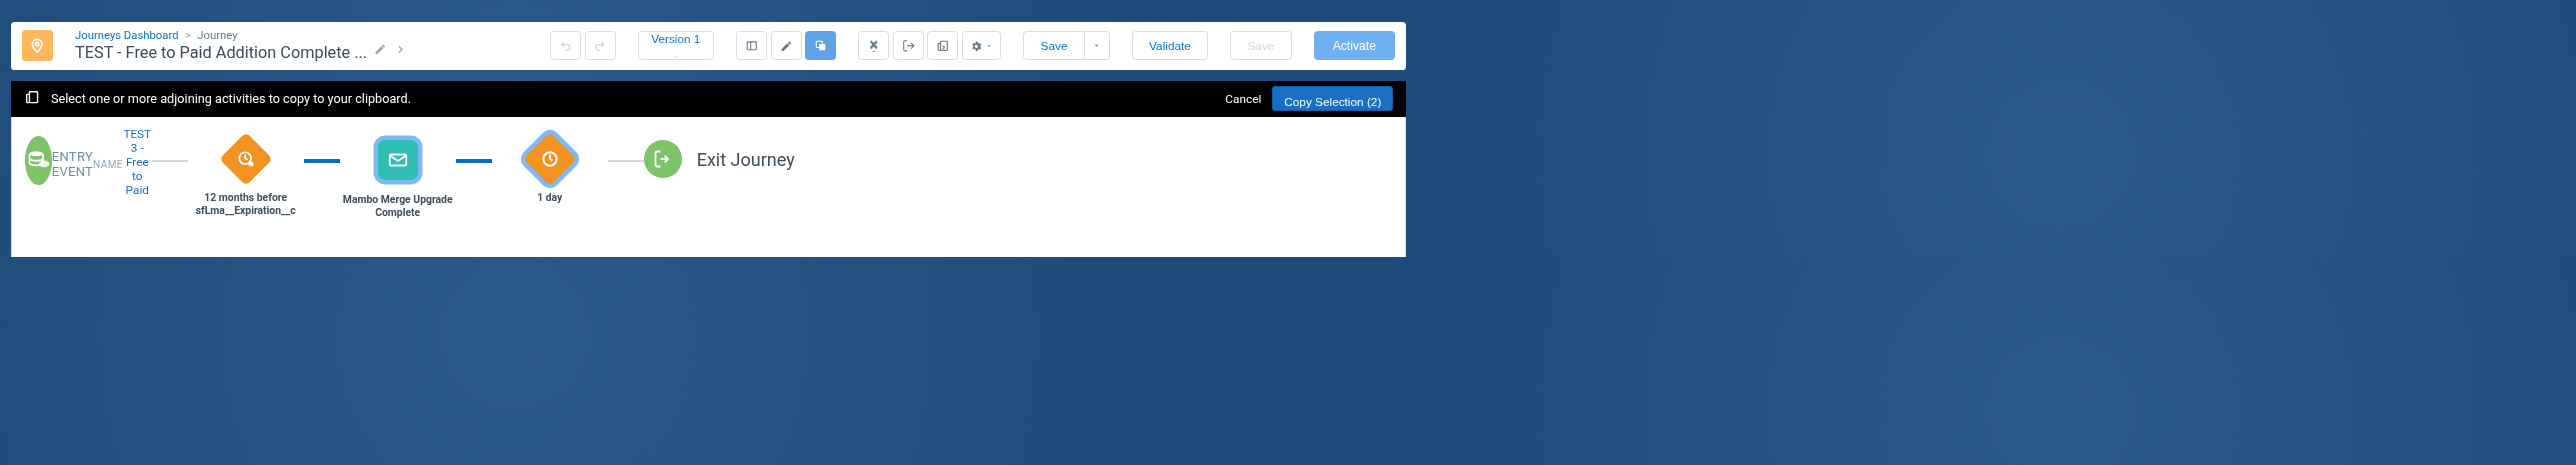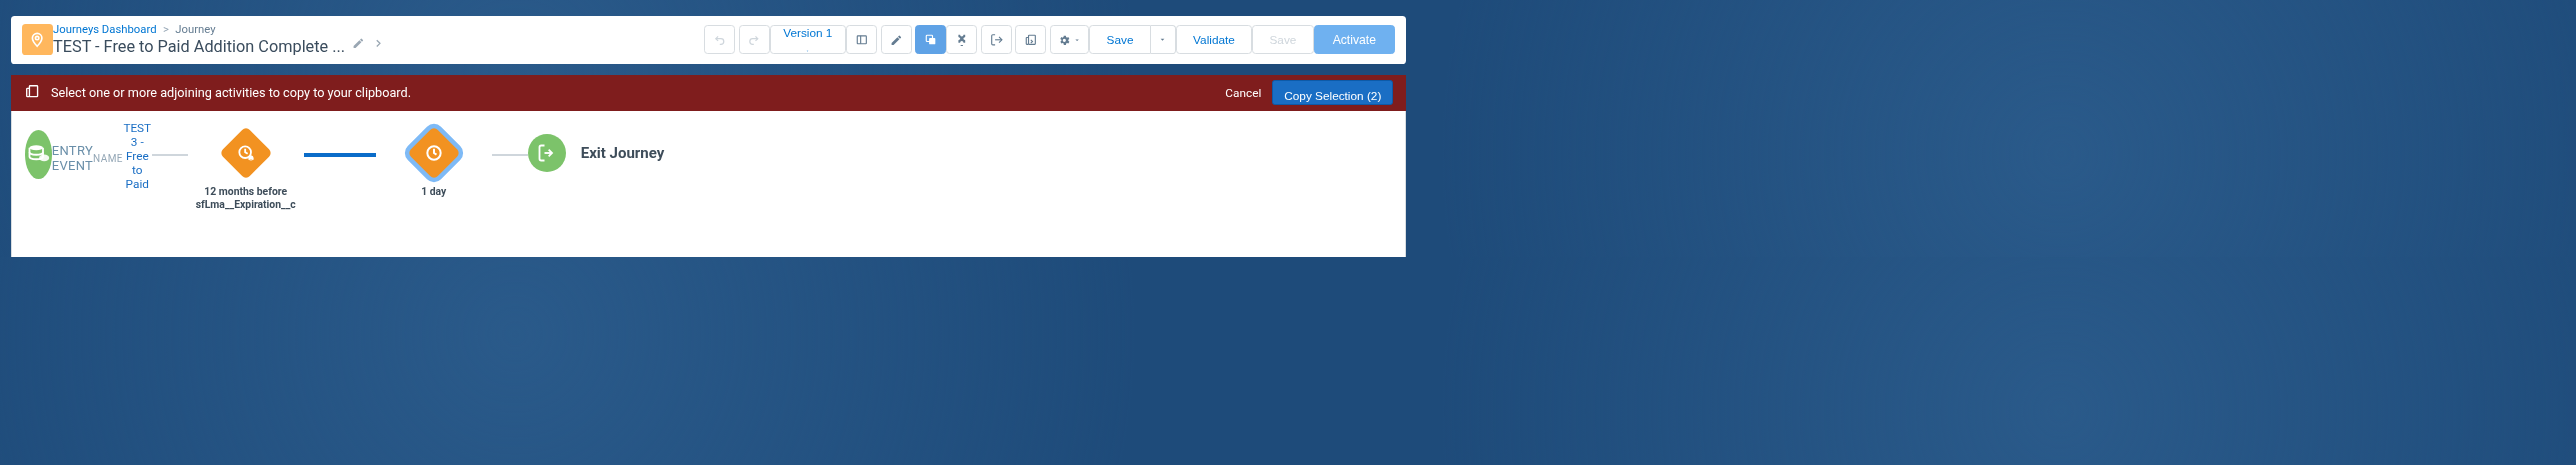--- a/index.html
+++ b/index.html
@@ -8,25 +8,25 @@
   background: #1e4b7a;
   background-image: radial-gradient(circle at 20% 30%, #2a5a8a 0%, transparent 30%),
                     radial-gradient(circle at 80% 60%, #2a5a8a 0%, transparent 30%);
   width: 1417px;
   height: 257px;
   overflow: hidden;
 }
 .header-bar {
   background: #fff;
   border-radius: 3.6px;
-  margin: 16px 11px 11px 11px;
+  margin: 22px 11px 11px 11px;
   padding: 7.3px 11px;
   display: flex;
   align-items: center;
-  gap: 0;
+  gap: 22px;
 }
 .map-pin {
   width: 31px;
   height: 31px;
   background: #ffb75d;
   border-radius: 3.6px;
   display: flex;
   align-items: center;
   justify-content: center;
   color: #fff;
@@ -75,21 +75,21 @@
   background: #fff; border: 0.9px solid #d8dde1; border-radius: 3.6px;
   height: 29px; padding: 0 16.3px; font-size: 11.8px; cursor: pointer;
 }
 .validate-btn { color: #0176d3; }
 .test-btn { color: #cfd6dc; }
 .activate-btn {
   background: #6fb1f0; border: 0.9px solid #6fb1f0; border-radius: 3.6px;
   height: 29px; padding: 0 18px; color: #fff; font-size: 12.2px; cursor: pointer;
 }
 .instruction-bar {
-  background: #7f1d1d;
+  background: #000000;
   color: #fff;
   display: flex;
   align-items: center;
   padding: 0 12.7px;
   height: 36px;
   gap: 11px;
   margin: 0 11px;
   font-size: 12.7px;
 }
 .instruction-bar .msg { flex: 1 1 auto; }
@@ -173,21 +173,21 @@
   font-weight: 700;
   margin-top: 12.7px;
   line-height: 1.25;
 }
 .exit-row {
   display: flex;
   align-items: center;
   gap: 9px;
   padding-top: 16.3px;
 }
-.exit-label { font-size: 15px; color: #3e4d5a; font-weight: 700; padding-left: 6px; }
+.exit-label { font-size: 18px; color: #3e4d5a; font-weight: 400; padding-left: 6px; }
 </style>
 </head>
 <body>
 
 <div class="header-bar">
   <div class="map-pin">
     <svg width="16.3" height="16.3" viewBox="0 0 24 24" fill="none" stroke="#fff" stroke-width="2.4">
         <path d="M12 21s-7-7-7-12a7 7 0 1 1 14 0c0 5-7 12-7 12z"></path>
         <circle cx="12" cy="9" r="2.5"></circle>
       </svg>
@@ -338,20 +338,29 @@
             <circle cx="18" cy="18" r="3" fill="#fff" stroke="none"></circle>
             <circle cx="18" cy="17" r="1" fill="#f29221"></circle>
             <path d="M16 20c0-1 1-1.7 2-1.7s2 .7 2 1.7" fill="#f29221"></path>
           </svg>
       </div>
       <div class="activity-label">12 months before sfLma__Expiration__c</div>
     </div>
 
     <div class="connector sel"></div>
 
+    <div class="activity-col">
+      <div class="square-node selected">
+        <svg width="22" height="22" viewBox="0 0 24 24" fill="none" stroke="#fff" stroke-width="2">
+            <rect x="3" y="6" width="18" height="12" rx="1"></rect>
+            <path d="M3 7l9 6 9-6"></path>
+          </svg>
+      </div>
+      <div class="activity-label">Mambo Merge Upgrade Complete</div>
+    </div>
 
     <div class="connector sel"></div>
 
     <div class="activity-col">
       <div class="diamond selected">
         <svg width="20" height="20" viewBox="0 0 24 24" fill="none" stroke="#fff" stroke-width="2.4">
             <circle cx="12" cy="12" r="8"></circle>
             <path d="M12 7v5l3 2"></path>
           </svg>
       </div>

